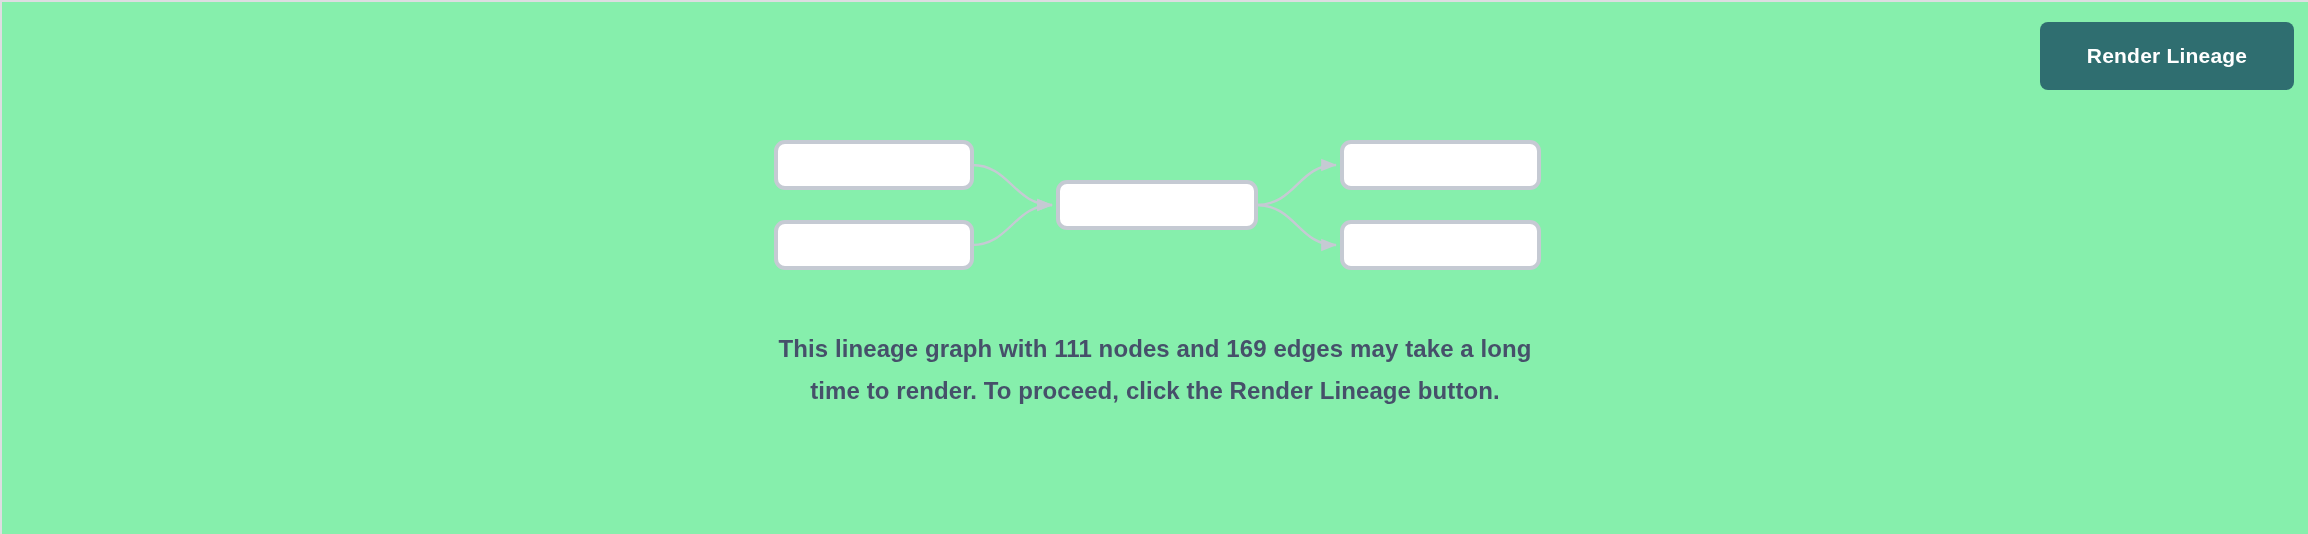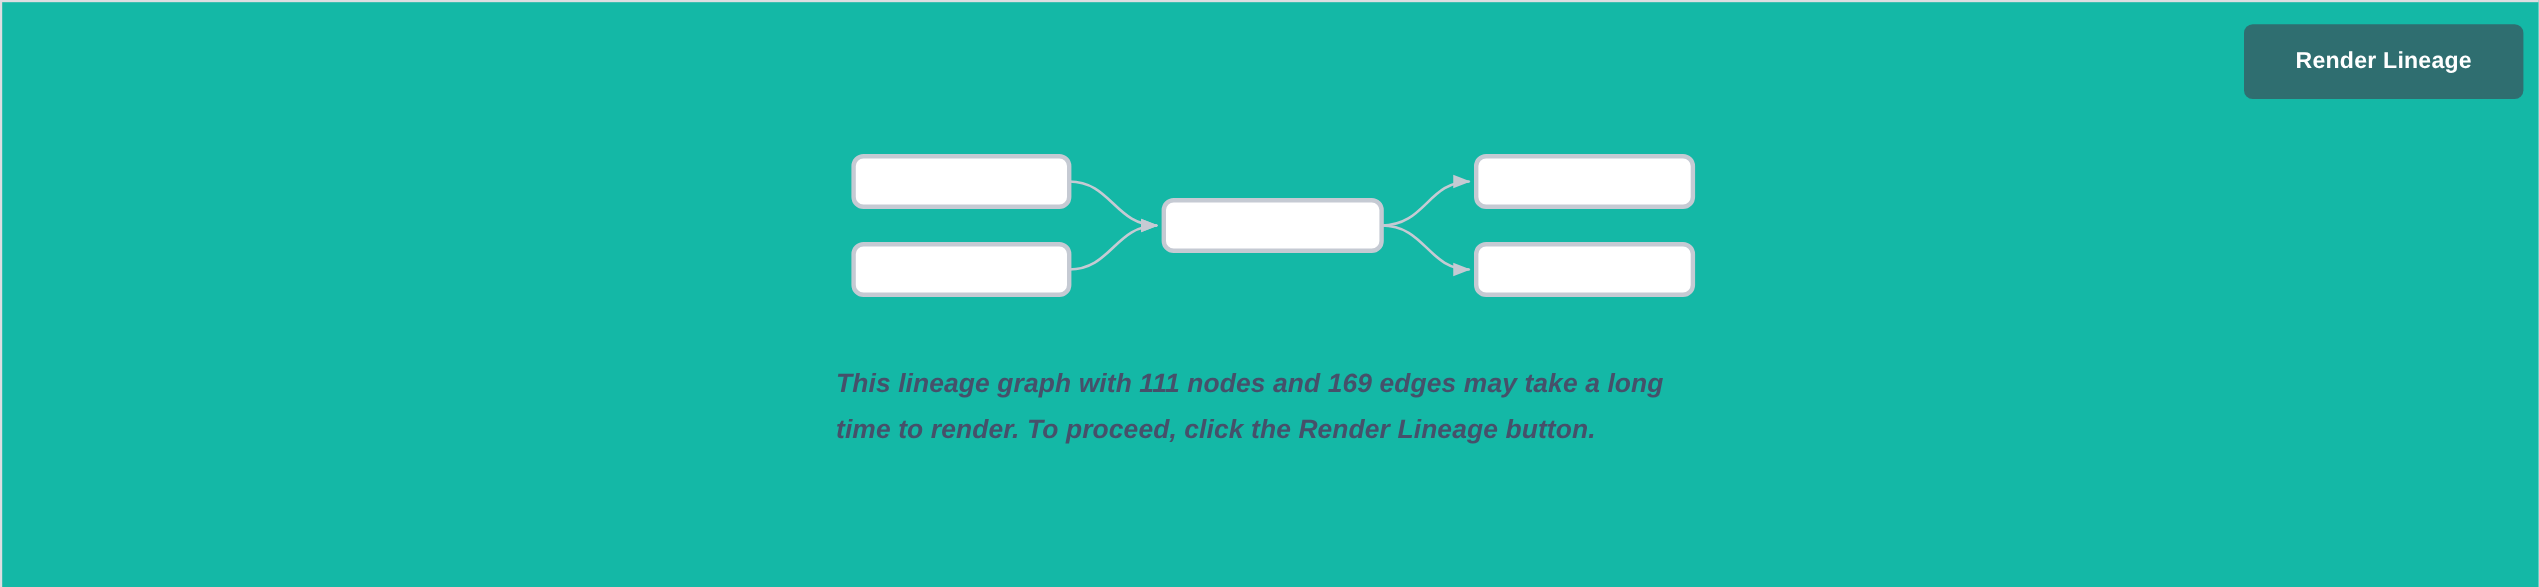--- a/index.html
+++ b/index.html
@@ -8,21 +8,21 @@
     background: #ffffff;
   }
   body {
     font-family: "Liberation Sans", sans-serif;
   }
 
   .screen {
     position: relative;
     width: 2308px;
     height: 534px;
-    background: #14b8a6;
+    background: #86efac;
     box-sizing: border-box;
     border-top: 2px solid #dddde1;
     border-left: 2px solid #dddde1;
     overflow: hidden;
   }
 
   
   .render-button {
     position: absolute;
     left: 2038px;
@@ -54,28 +54,27 @@
     pointer-events: none;
   }
 
   
   .message {
     position: absolute;
     left: 50%;
     transform: translateX(-50%);
     top: 326px;
     width: 790px;
-    text-align: left;
+    text-align: center;
     color: #46506a;
     font-family: "Liberation Sans", sans-serif;
     font-size: 24px;
     font-weight: bold;
     line-height: 42px;
     letter-spacing: 0.1px;
-    font-style: italic;
   }
 </style>
 </head>
 <body>
 
 <div class="screen">
 
   <button class="render-button">Render Lineage</button>
 
   <svg class="graph-illustration" viewBox="0 0 2308 300">

